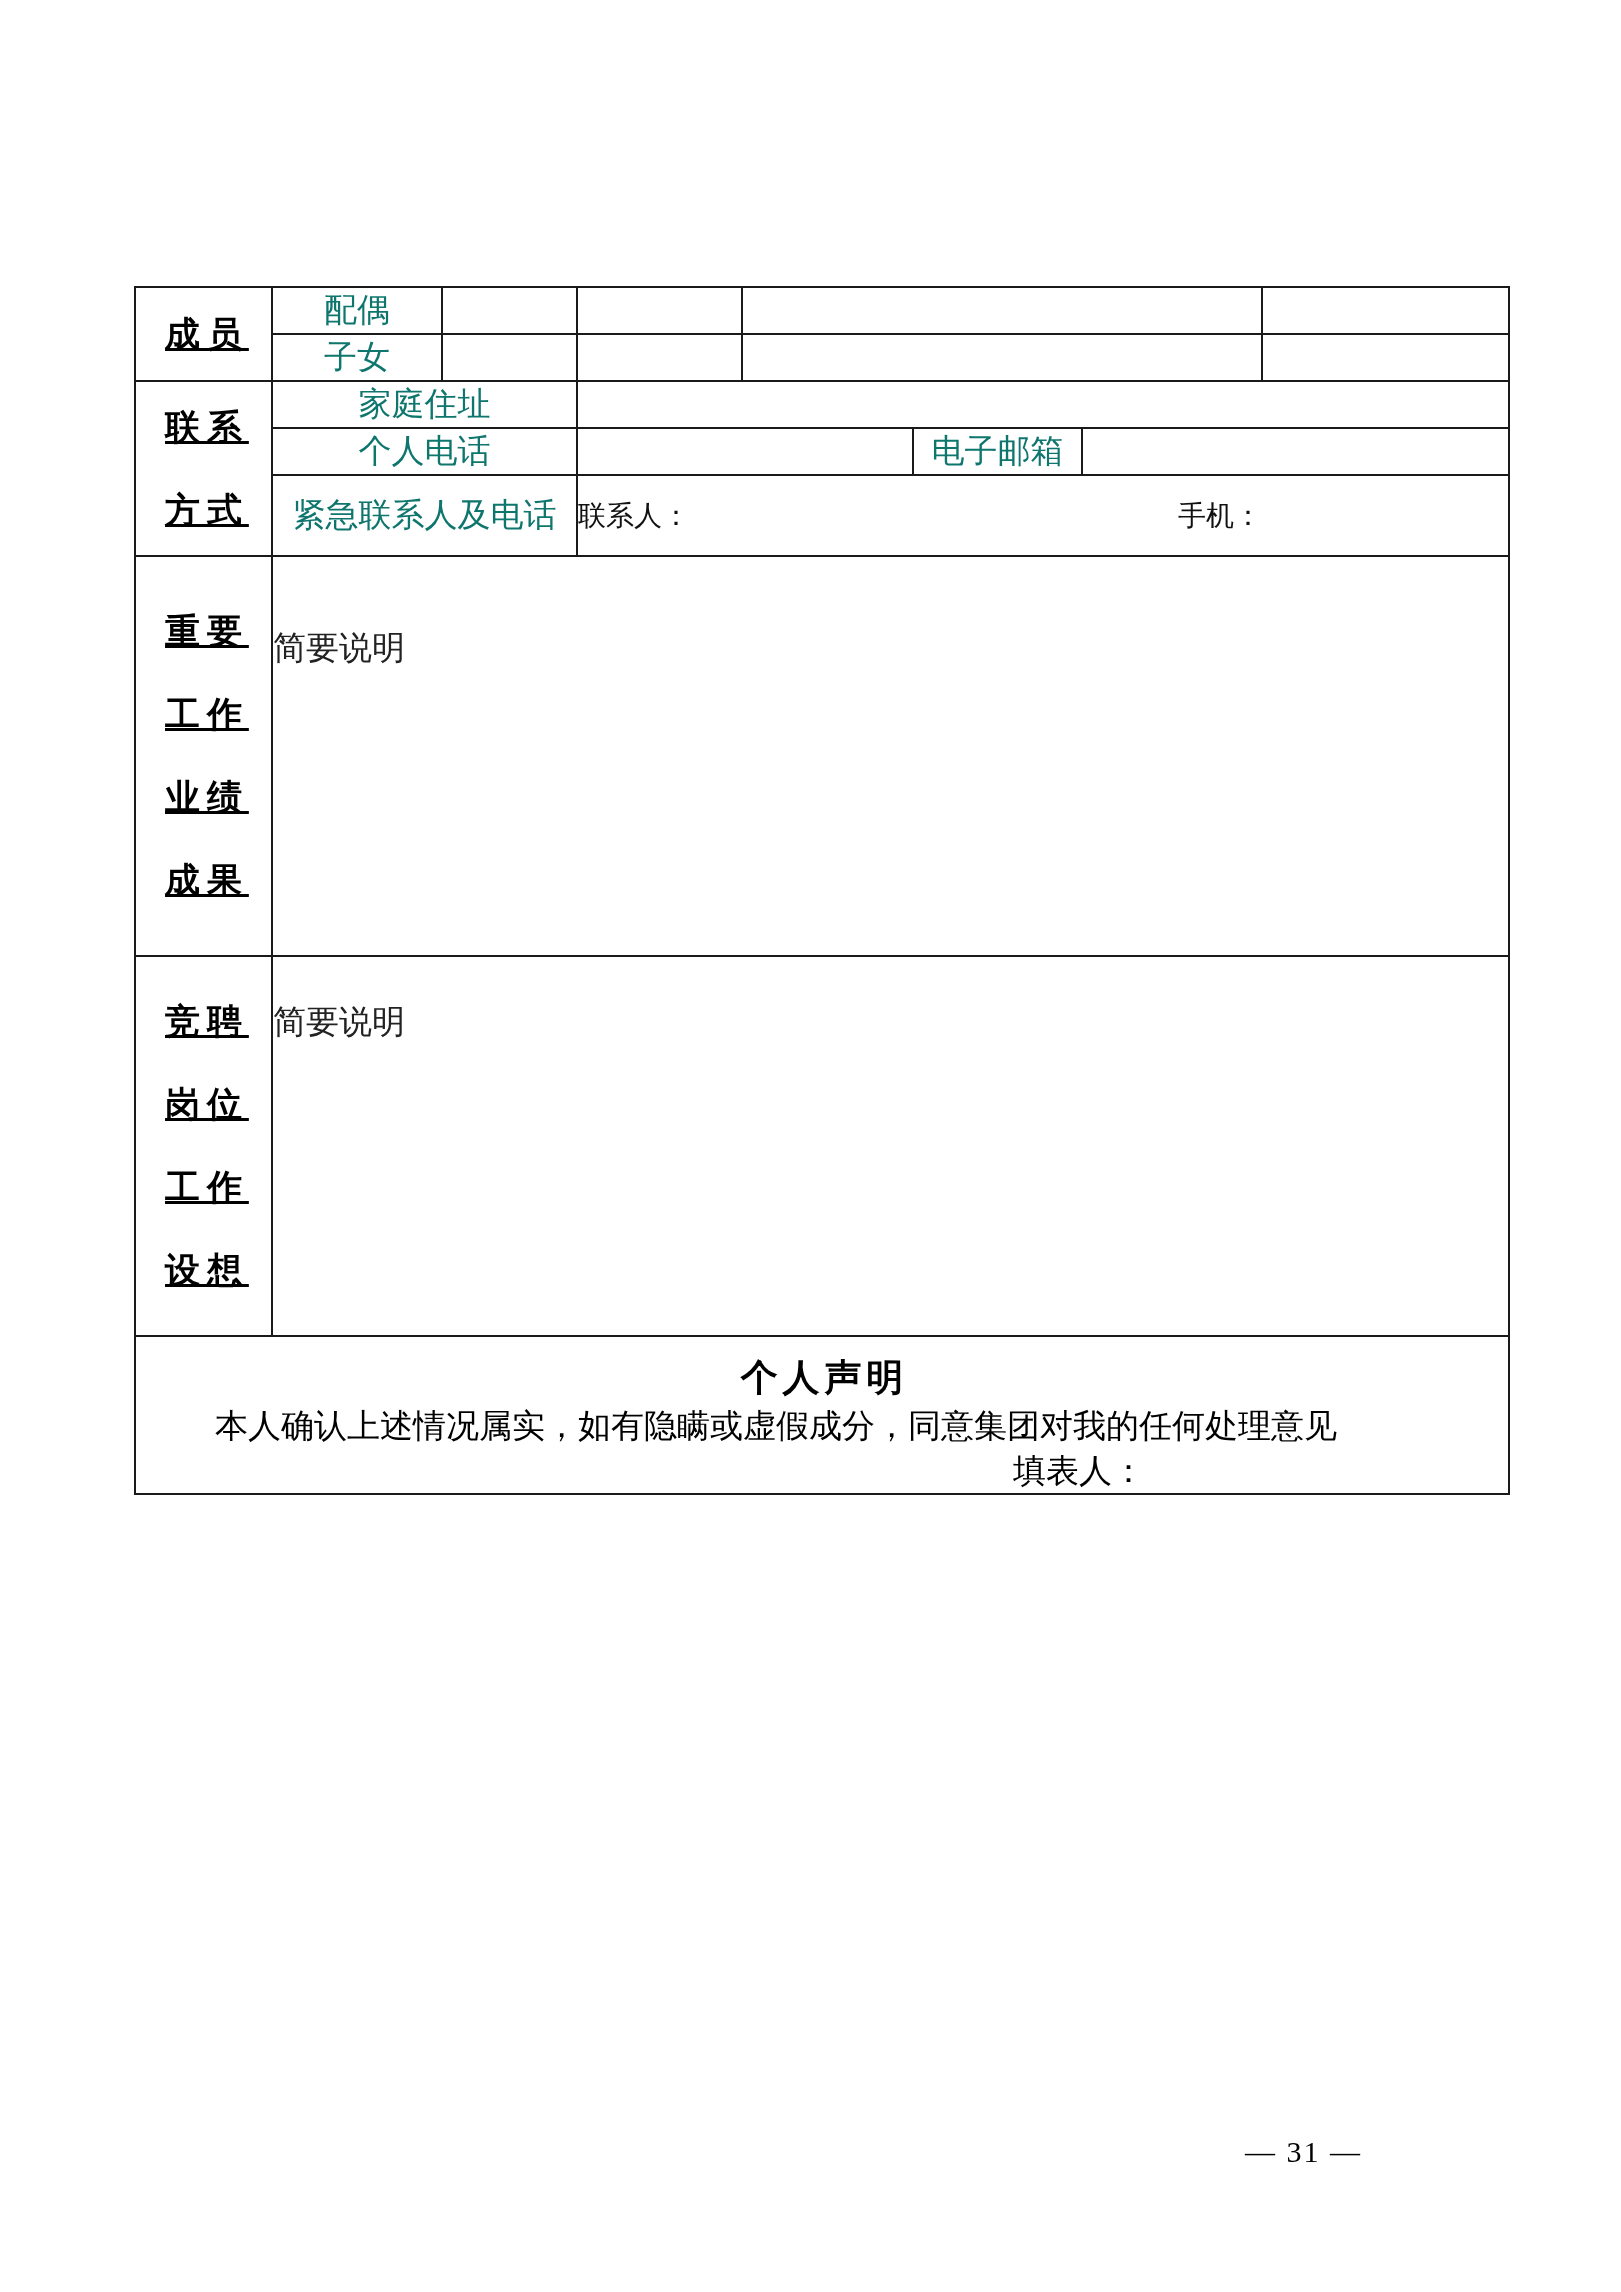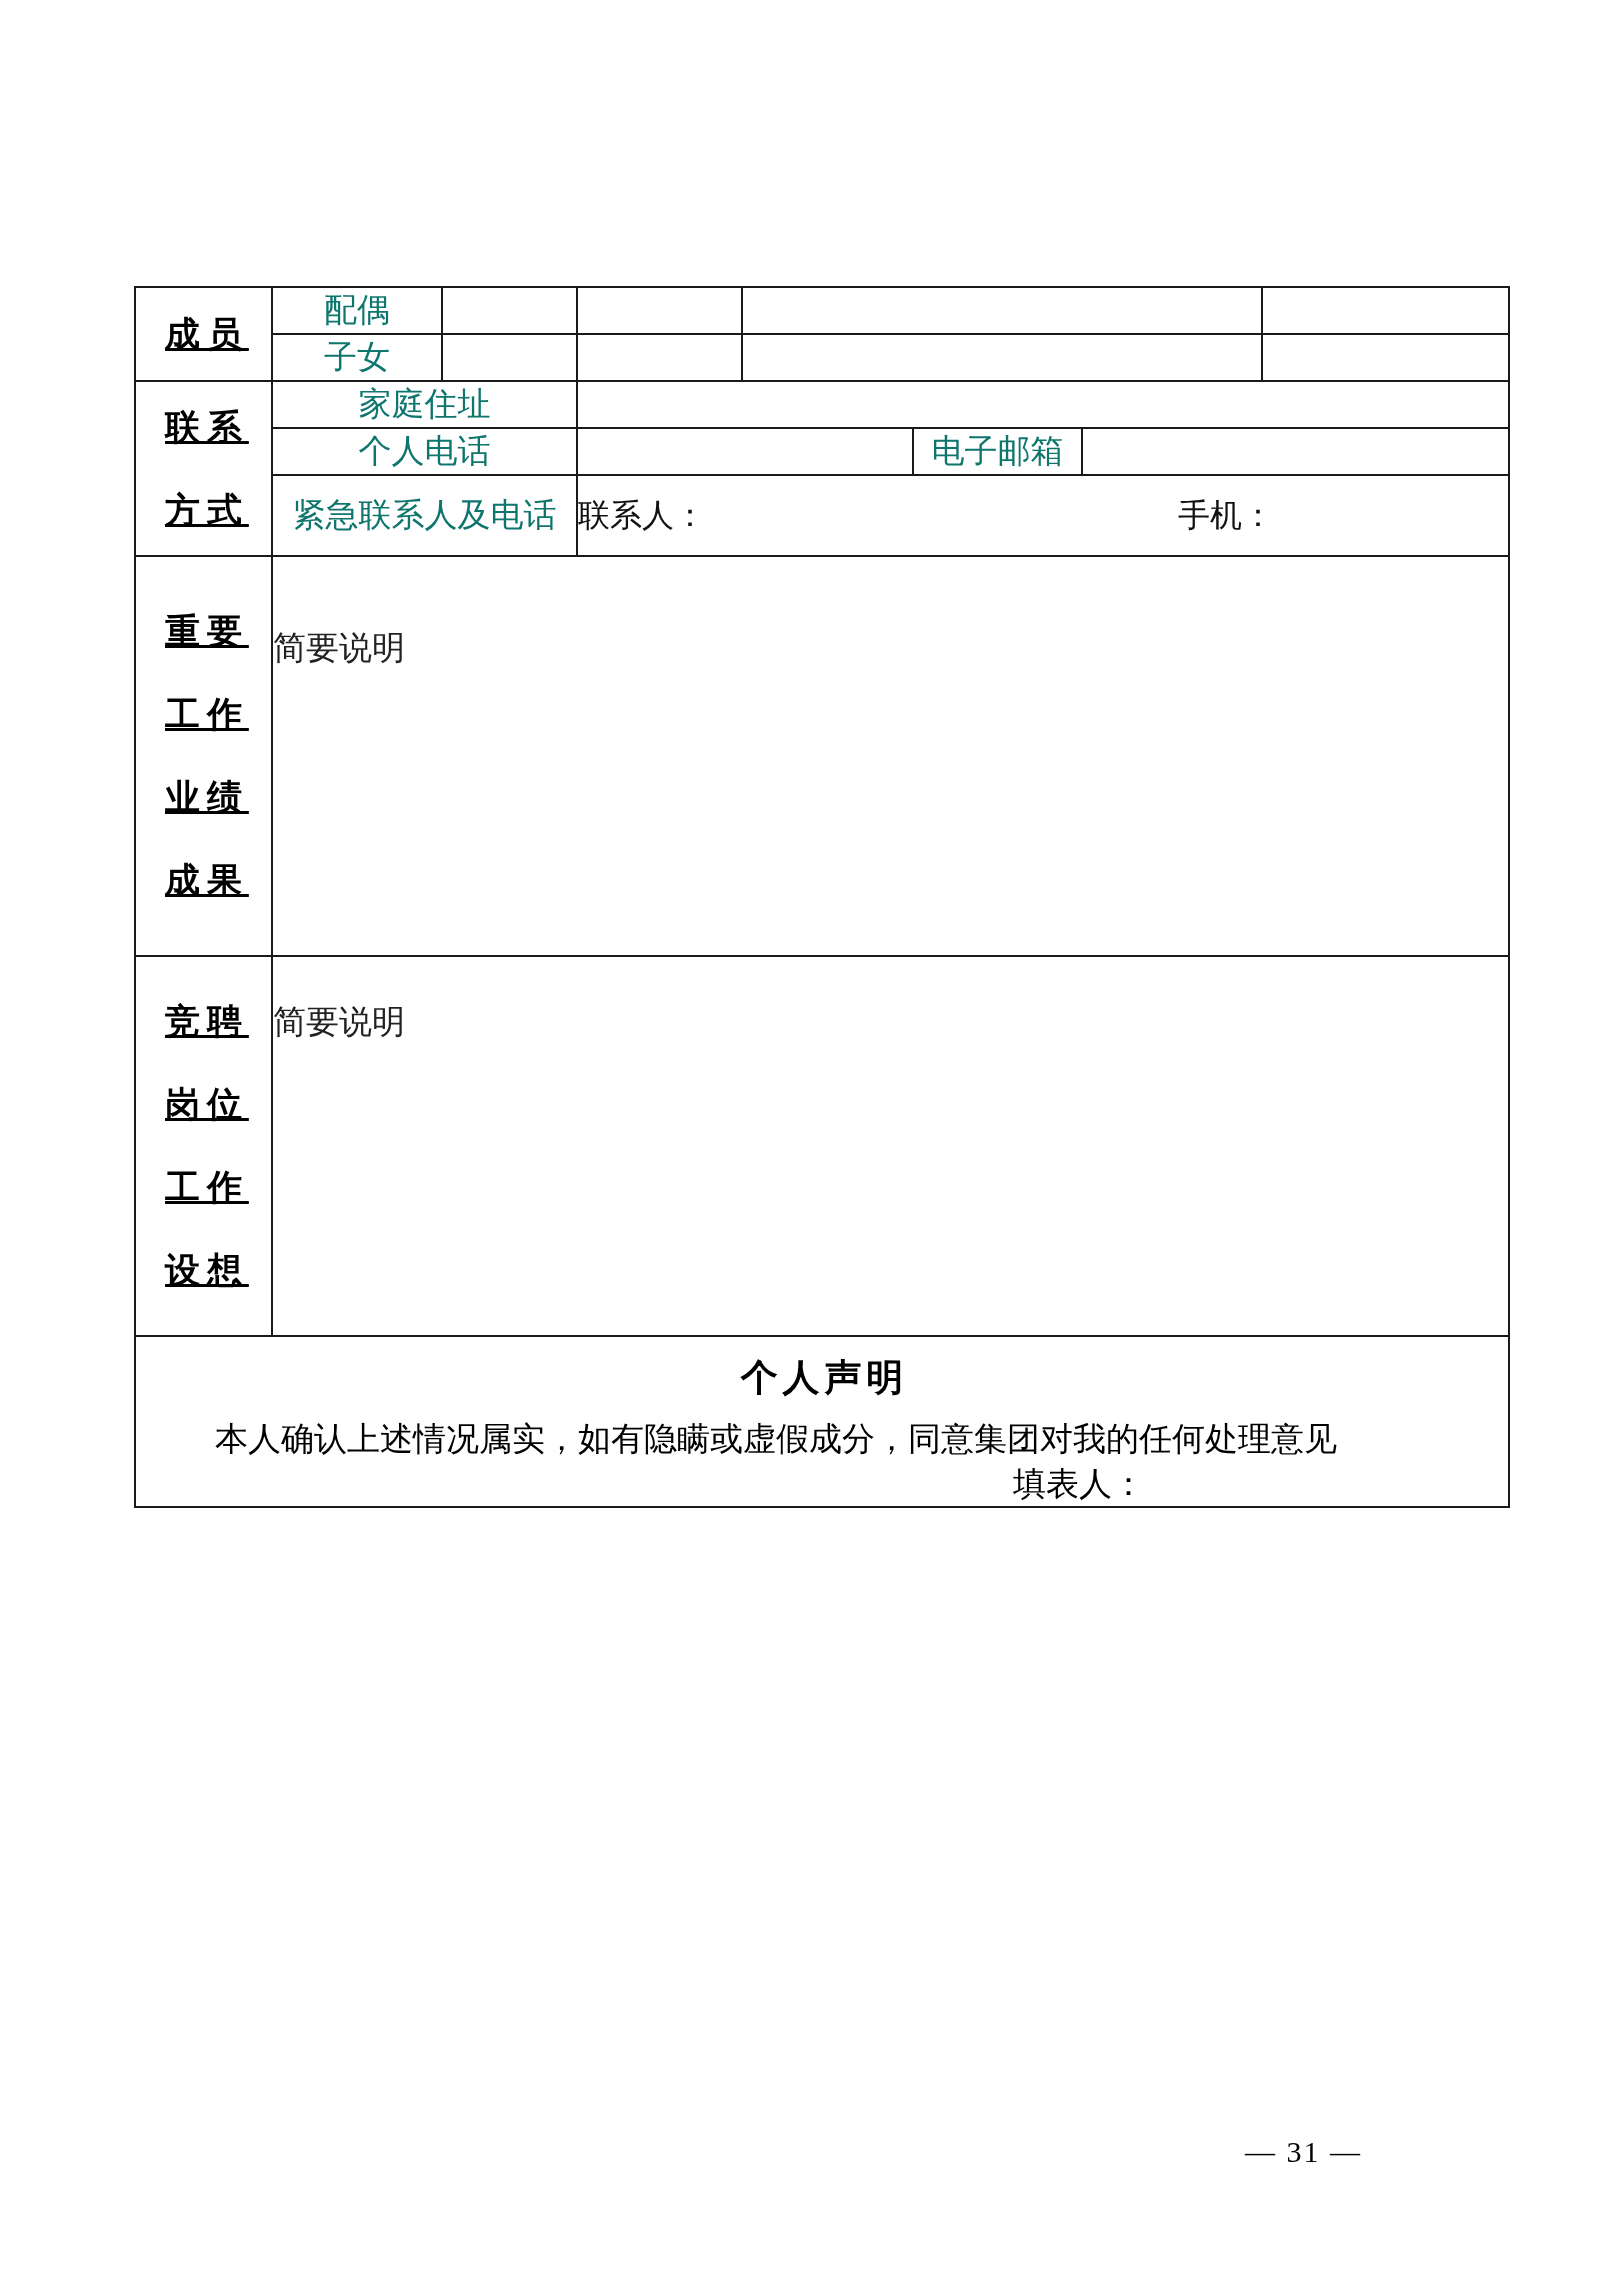--- a/index.html
+++ b/index.html
@@ -45,21 +45,21 @@
     text-align: center;
     vertical-align: middle;
     color: #0f766e;
   }
   
   td.field { background: #ffffff; }
   
   td.emg-cell {
     position: relative;
     vertical-align: middle;
-    font-size: 32px;
+    font-size: 28px;
     color: #111;
     padding-left: 11.8px;
   }
   td.emg-cell .mobile {
     position: absolute;
     left: 600px;
     top: 50%;
     transform: translateY(-50%);
     white-space: nowrap;
   }
@@ -79,21 +79,21 @@
     font-weight: bold;
     font-size: 37px;
     letter-spacing: 4.9px;
     text-indent: 4.9px;
     line-height: 45px;
     margin-top: 17.6px;
   }
   .decl-statement {
     font-size: 33px;
     line-height: 43px;
-    margin-top: 18px;
+    margin-top: 5px;
     padding-left: 79px;
     white-space: nowrap;
   }
   .decl-signer {
     font-size: 33px;
     line-height: 43px;
     margin-top: 2px;
     margin-left: 877px;
     white-space: nowrap;
   }

